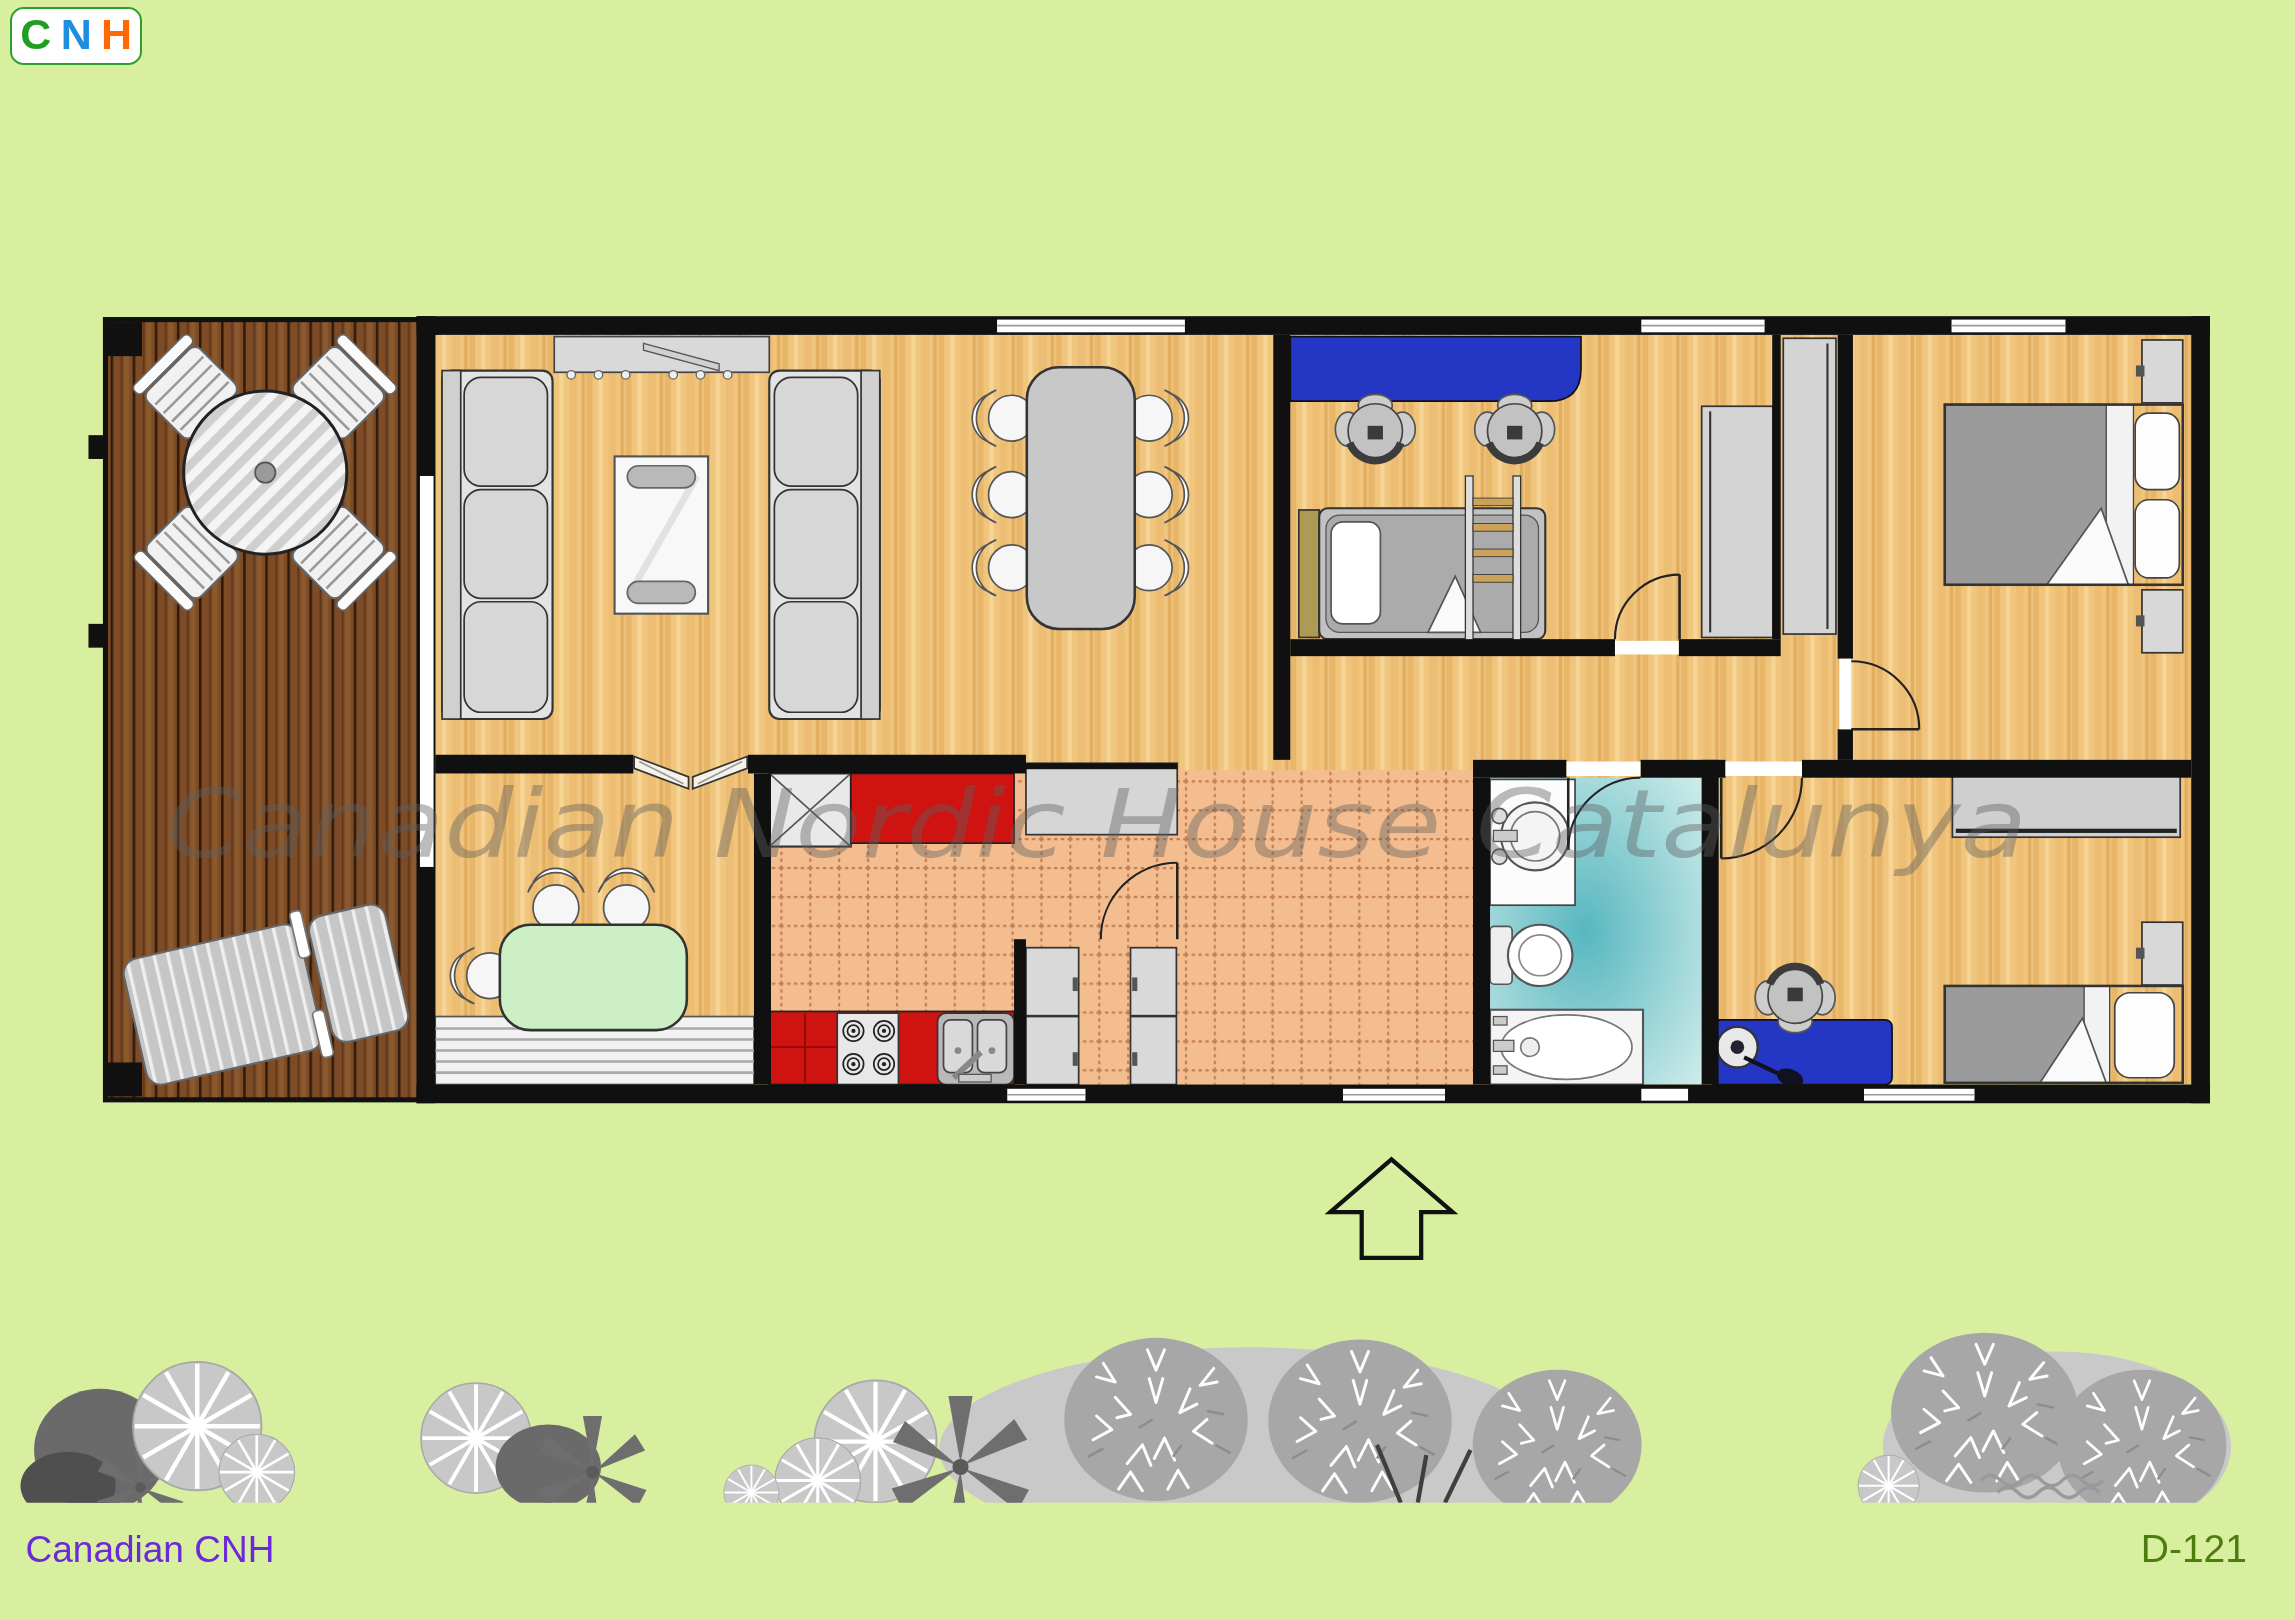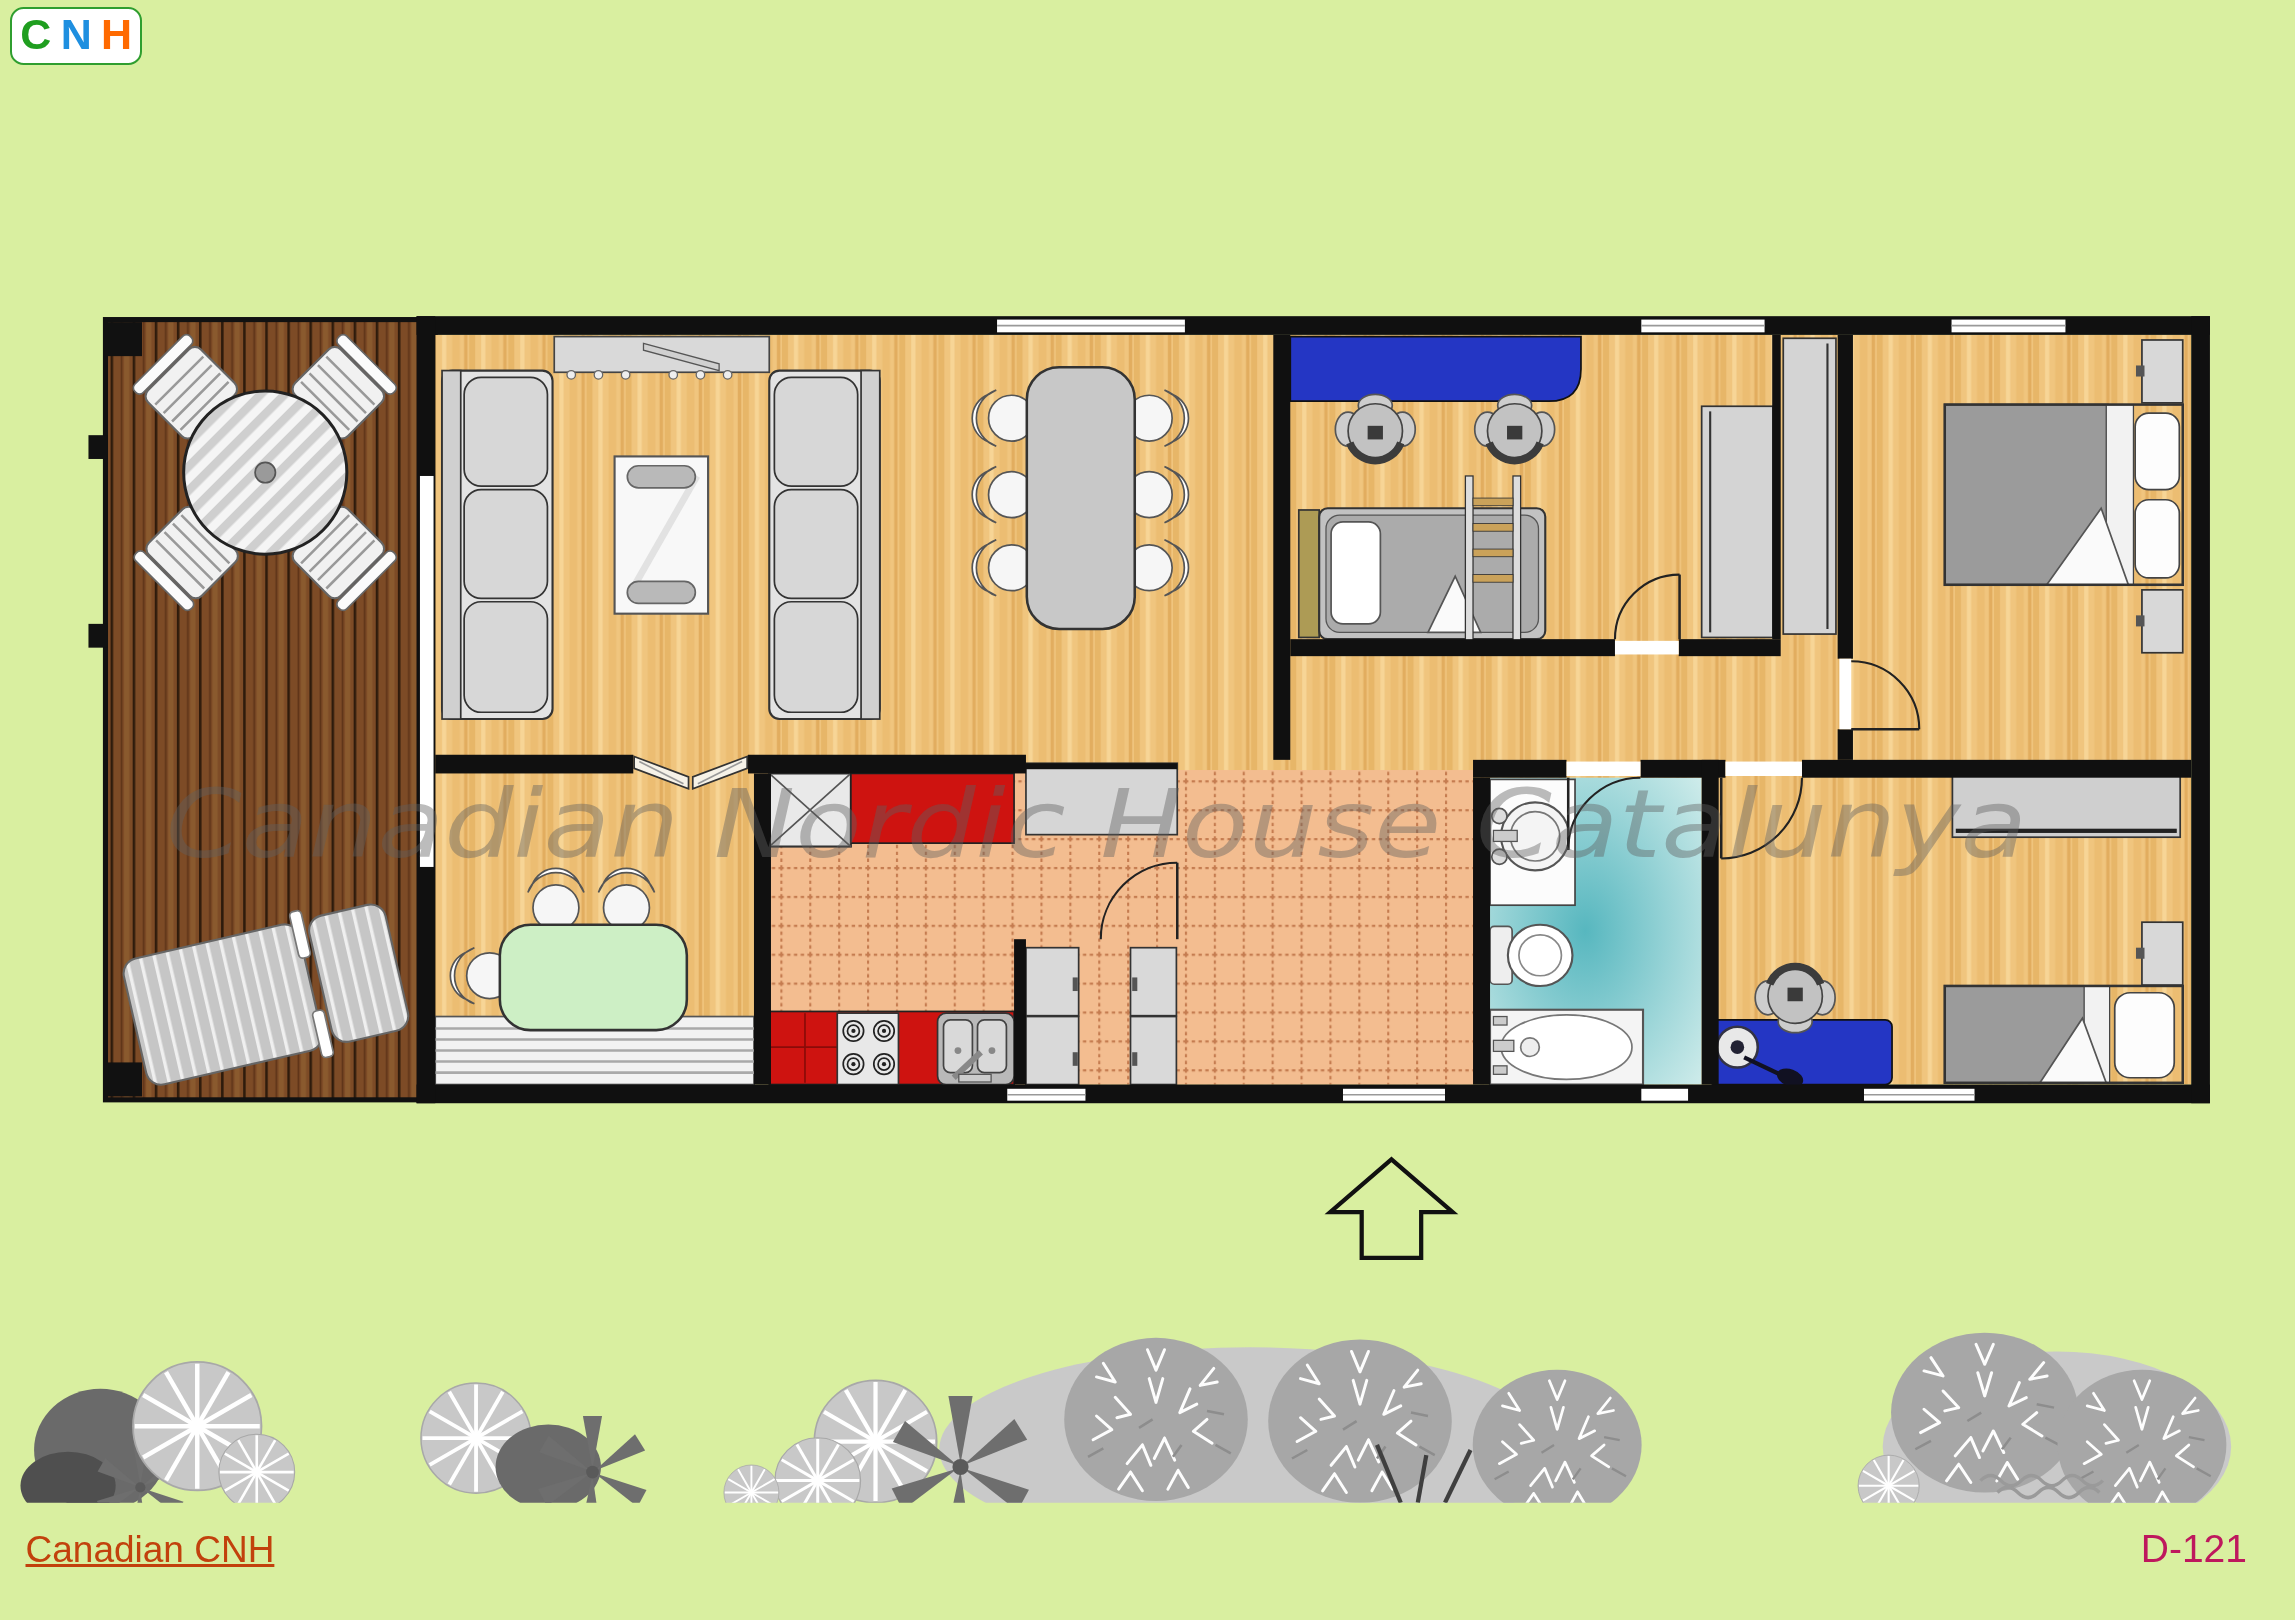--- a/index.html
+++ b/index.html
@@ -7,22 +7,22 @@
     --greenT:#cdefc5; --wm:rgba(96,96,96,0.42);
   }
   html,body{margin:0;padding:0;}
   body{background:var(--bg);font-family:"Liberation Sans",sans-serif;}
   .page{position:relative;width:2295px;height:1620px;background:var(--bg);overflow:hidden;}
   .plan-svg{position:absolute;left:0;top:0;width:2295px;height:1620px;}
   .logo{position:absolute;left:10.2px;top:6.8px;width:128px;height:54px;background:#ffffff;
         border:2.6px solid #2f9e2f;border-radius:13.6px;display:flex;align-items:center;
         justify-content:center;gap:9.4px;font-weight:bold;font-size:43px;line-height:1;}
   .logo span{display:block;transform:translateY(-0.9px);}
-  .footer-left{position:absolute;left:25.5px;top:1529px;font-size:37px;color:#c2410c;text-decoration:underline;}
-  .footer-right{position:absolute;right:48px;top:1527px;font-size:39px;color:#be185d;}
+  .footer-left{position:absolute;left:25.5px;top:1529px;font-size:37px;color:#6d28d9;}
+  .footer-right{position:absolute;right:48px;top:1527px;font-size:39px;color:#4d7c0f;}
   .wall{fill:var(--wall);}
   .win{fill:#ffffff;}
   .red{fill:var(--red);}
   .blue{fill:var(--blue);}
   .greenT{fill:var(--greenT);}
   .wm-text{font-family:"DejaVu Sans",sans-serif;font-style:italic;font-size:112px;fill:var(--wm);}
   .arc{fill:none;stroke:#222;stroke-width:2.5px;}
   .leaf{stroke:#222;stroke-width:3px;}
 </style>
 </head>

